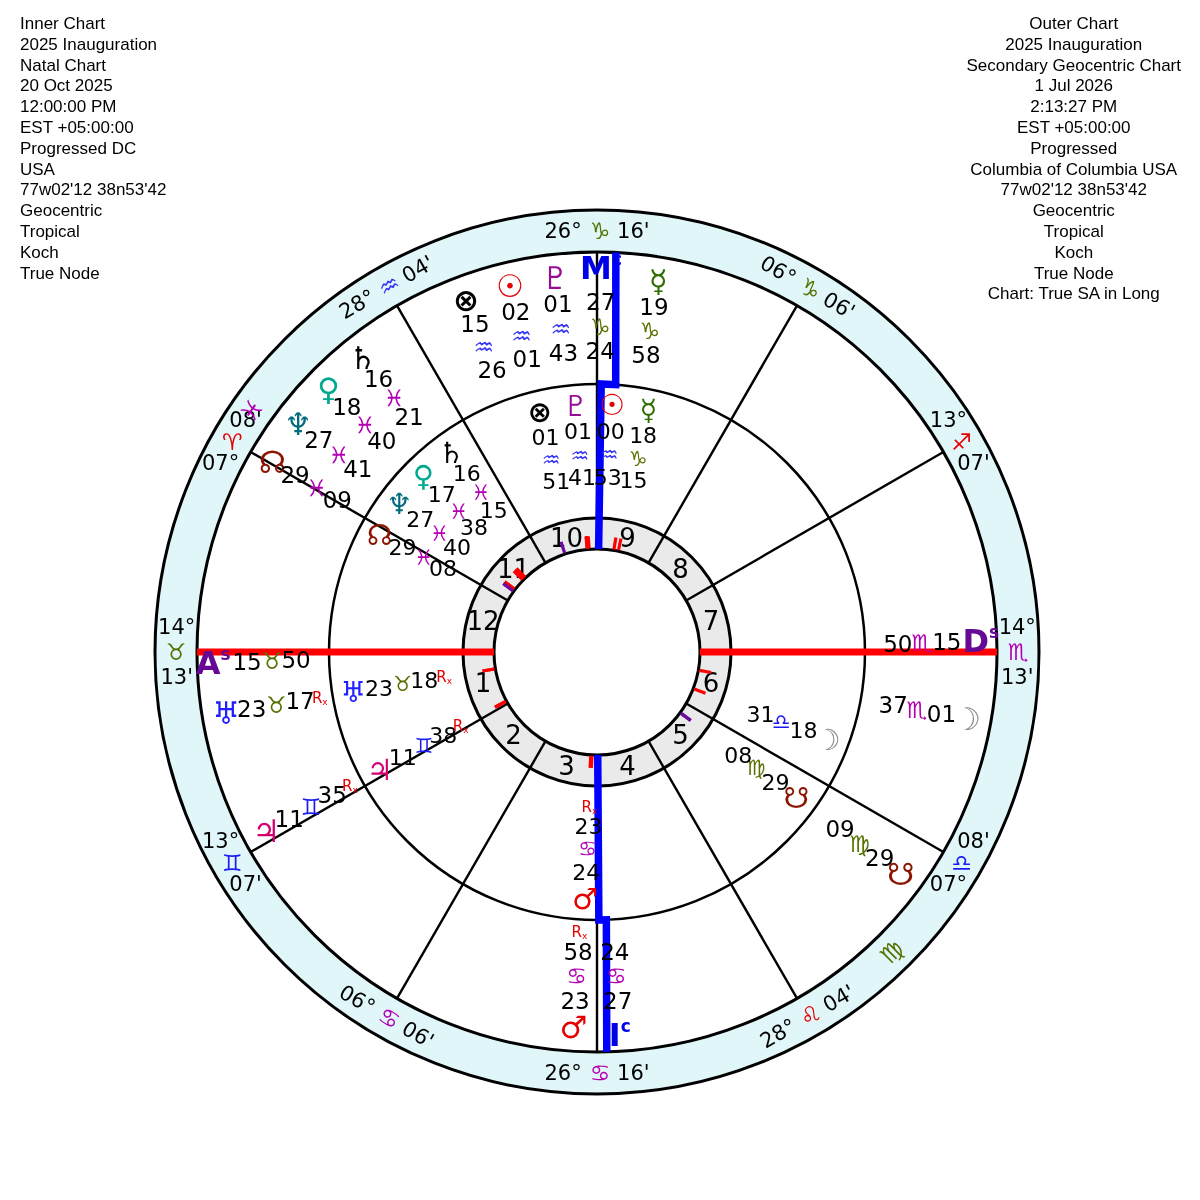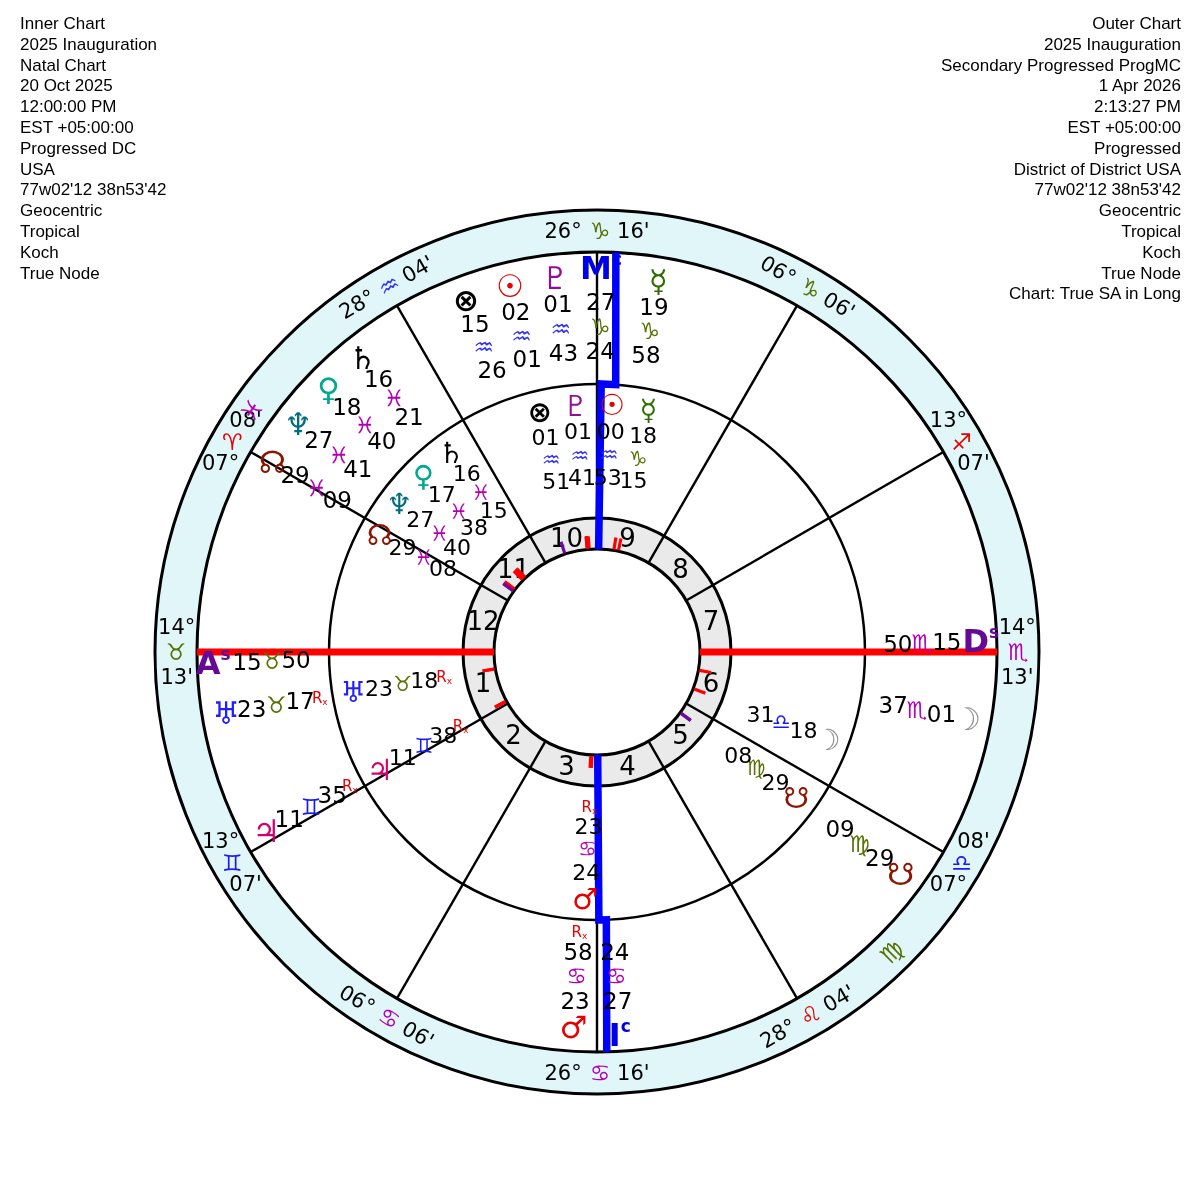--- a/index.html
+++ b/index.html
@@ -1,19 +1,19 @@
 <!DOCTYPE html>
 <html><head>
 <meta charset="utf-8">
 <style>
   html,body{margin:0;padding:0;background:#fff;width:1200px;height:1200px;overflow:hidden;}
   #stage{position:relative;width:1200px;height:1151px;font-family:"Liberation Sans",sans-serif;}
   .info{position:absolute;top:14px;font-size:17px;line-height:20.8px;color:#000;white-space:nowrap;}
   #info-left{left:20px;text-align:left;}
-  #info-right{right:19px;text-align:right;}
+  #info-right{right:19px;text-align:center;}
   svg{position:absolute;left:0;top:0;}
   svg text{font-family:"DejaVu Sans",sans-serif;}
 </style>
 </head>
 <body>
 
 <div id="stage">
   <div id="info-left" class="info">
       <div>Inner Chart</div>
       <div>2025 Inauguration</div>
@@ -25,26 +25,26 @@
       <div>USA</div>
       <div>77w02'12 38n53'42</div>
       <div>Geocentric</div>
       <div>Tropical</div>
       <div>Koch</div>
       <div>True Node</div>
     </div>
   <div id="info-right" class="info">
       <div>Outer Chart</div>
       <div>2025 Inauguration</div>
-      <div>Secondary Progressed ProgMC</div>
-      <div>1 Apr 2026</div>
+      <div>Secondary Geocentric Chart</div>
+      <div>1 Jul 2026</div>
       <div>2:13:27 PM</div>
       <div>EST +05:00:00</div>
       <div>Progressed</div>
-      <div>District of District USA</div>
+      <div>Columbia of Columbia USA</div>
       <div>77w02'12 38n53'42</div>
       <div>Geocentric</div>
       <div>Tropical</div>
       <div>Koch</div>
       <div>True Node</div>
       <div>Chart: True SA in Long</div>
     </div>
   <svg id="wheel" width="1200" height="1200" viewBox="0 0 1200 1200">
       <g>
         <circle cx="597" cy="652" r="442" fill="#e0f6f8" stroke="#000" stroke-width="3"></circle>

